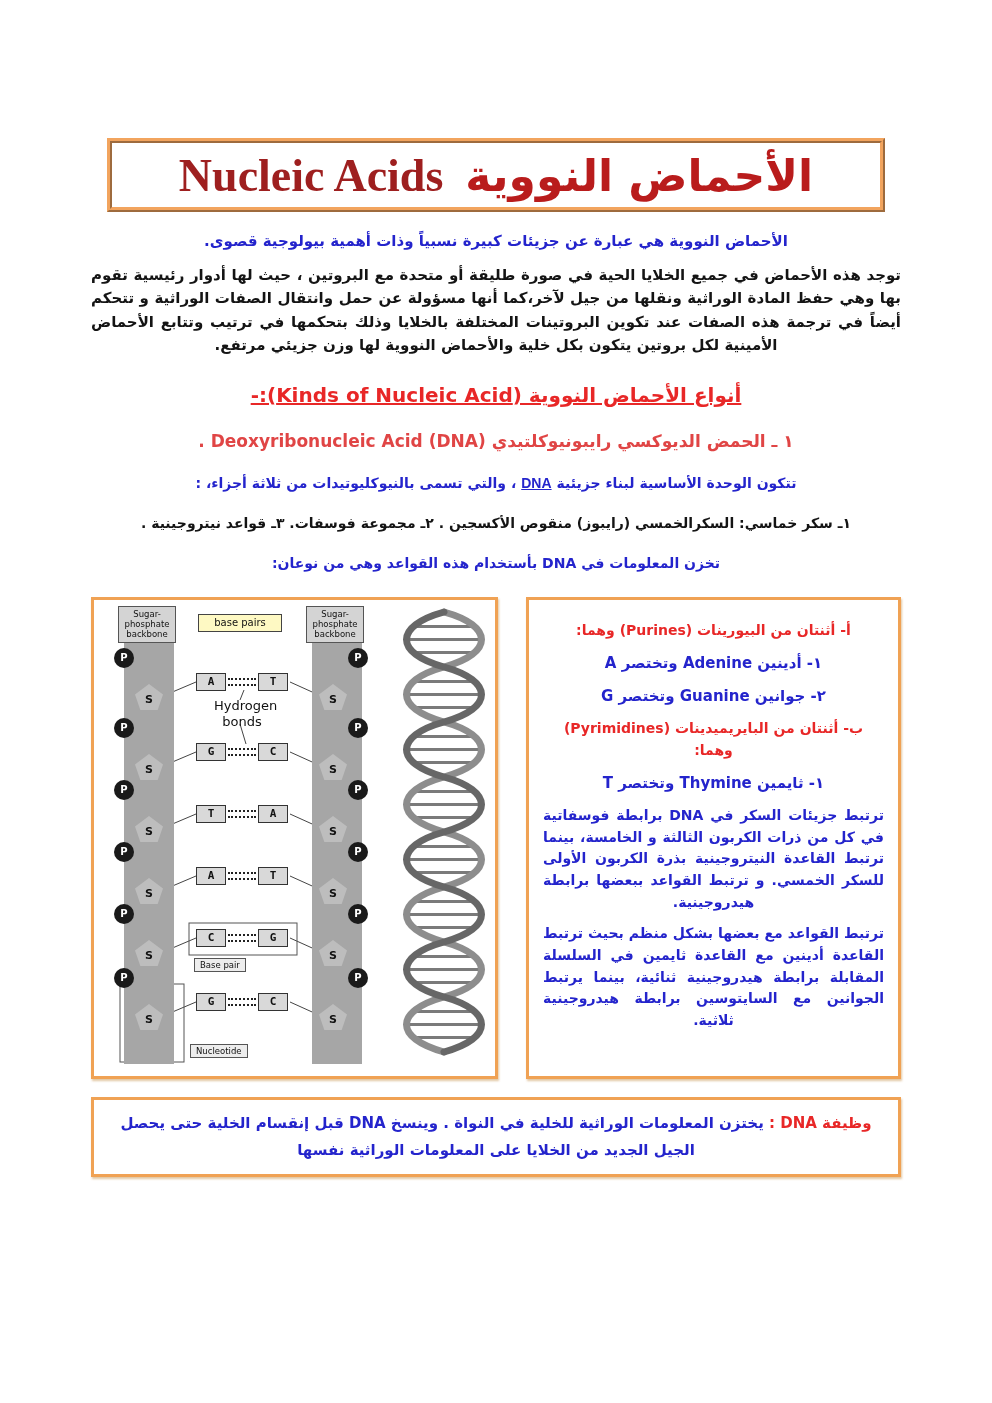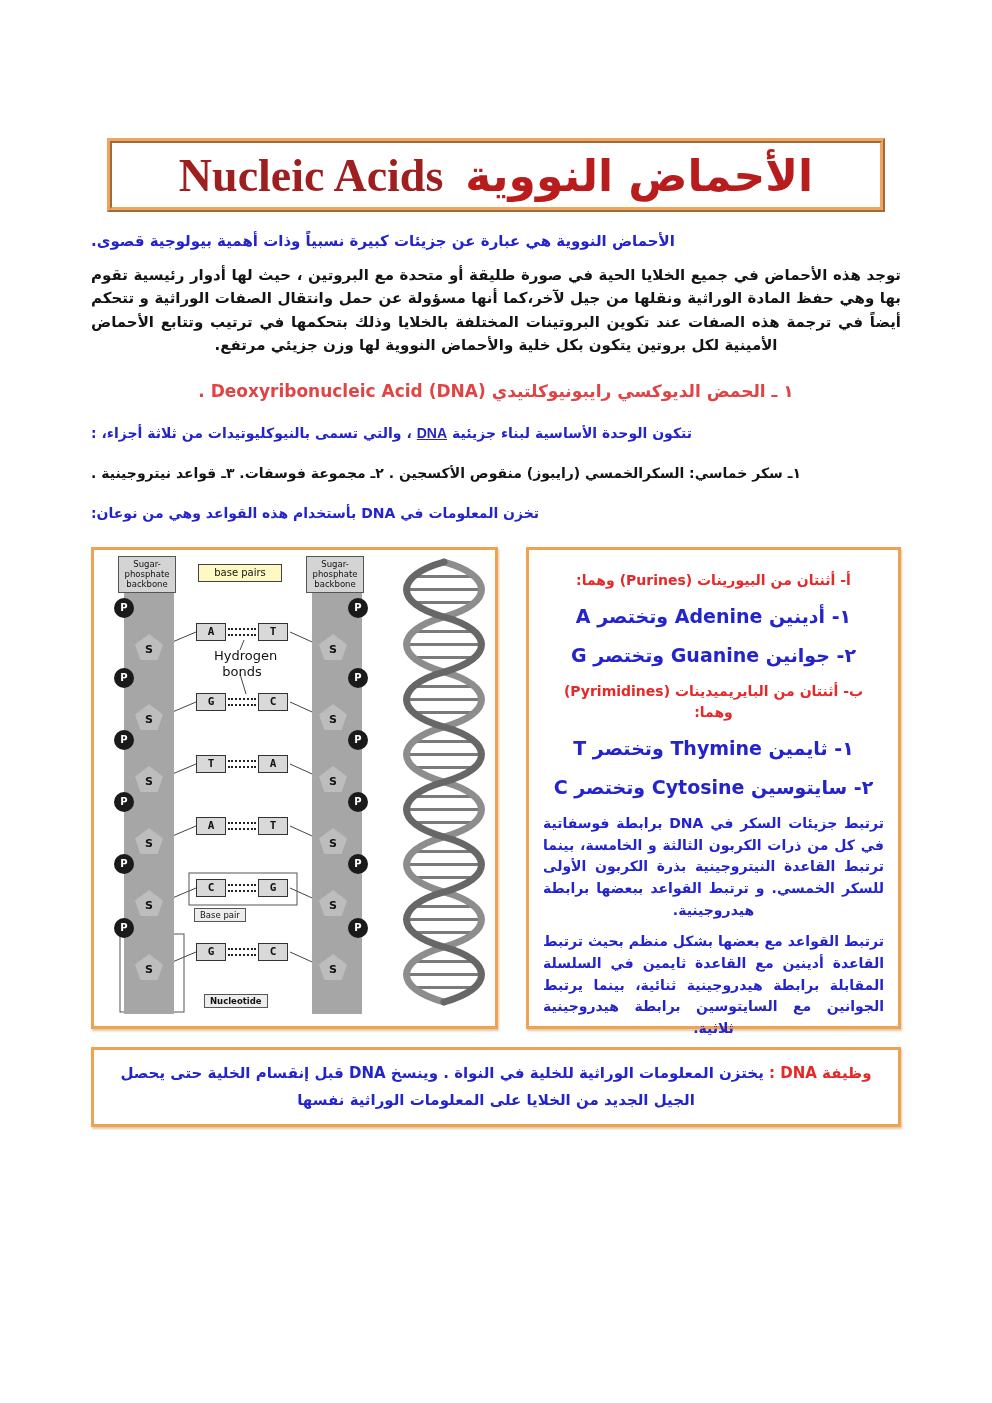--- a/index.html
+++ b/index.html
@@ -20,21 +20,21 @@
     font-family:"Liberation Serif", serif; font-weight:bold; font-size:46px; color:#9e1f1f;
   }
   .banner-ar {
     font-weight:bold; font-size:44px; color:#b91c1c;
   }
 
   .blue  { color:#2424cc; }
   .red   { color:#e82727; }
   .black { color:#141414; }
 
-  .line { font-weight:bold; text-align:left; }
+  .line { font-weight:bold; text-align:center; }
   .intro-line   { font-size:15px; margin-top:20px; }
   .intro-para   { font-size:15px; font-weight:bold; margin-top:14px; line-height:1.55;
                   text-align:justify; text-align-last:center; }
   .kinds-head   { font-size:20px; font-weight:bold; text-decoration:underline;
                   text-align:center; margin-top:26px; }
   .dna-head     { font-size:17px; font-weight:bold; color:#e04545; text-align:center; margin-top:24px; }
   .small-line   { font-size:14px; margin-top:24px; }
   .dna-u        { text-decoration:underline; margin:0 5px; font-family:"Liberation Sans", sans-serif; }
 
   
@@ -66,21 +66,21 @@
   }
   .hb-label {
     position:absolute; left:120px; top:98px; width:56px; font-size:13px; line-height:1.25;
     text-align:center; white-space:pre-line; color:#111;
   }
   .tag-box {
     position:absolute; background:#ededed; border:1px solid #555; font-size:8.5px;
     padding:1px 5px; color:#111;
   }
   .tag-box.basepair   { left:100px; top:358px; }
-  .tag-box.nucleotide { left:110px;  top:444px;font-weight:bold; }
+  .tag-box.nucleotide { left:96px;  top:444px; }
 
   .base-box {
     position:absolute; width:30px; height:18px; background:#d9d9d9; border:1px solid #333;
     font-size:11px; font-weight:bold; text-align:center; line-height:16px; color:#111;
     font-family:"DejaVu Sans Mono", monospace;
   }
   .bond {
     position:absolute; height:8px; border-top:2px dotted #222; border-bottom:2px dotted #222;
   }
   .p-circle {
@@ -99,21 +99,21 @@
   .strand.a { stroke:#8d8d8d; }
   .strand.b { stroke:#676767; }
   .outline  { fill:none; stroke:#555; stroke-width:1; }
 
   .info-box {
     width:375px; height:482px; border:3px solid #f0a254; background:#ffffff;
     padding:10px 14px; box-shadow:1px 2px 2px rgba(190,130,50,.45);
   }
   .info-box p { font-weight:bold; margin-top:10px; line-height:1.55; }
   .ib-head { font-size:14px; text-align:center; }
-  .ib-item { font-size:19px; text-align:center; }
+  .ib-item { font-size:15px; text-align:center; }
   .ib-para { font-size:14px; text-align:justify; text-align-last:center; margin-top:14px; }
 
   .function-box {
     width:810px; margin:18px auto 0; border:3px solid #f0a254; background:#ffffff;
     padding:10px 16px; text-align:center; font-size:15px; font-weight:bold; line-height:1.8;
     box-shadow:1px 2px 2px rgba(190,130,50,.45);
   }
 </style>
 </head>
 <body>
@@ -122,20 +122,21 @@
 
   <div class="banner">
     <span class="banner-en">Nucleic Acids</span>
     <span class="banner-ar">الأحماض النووية</span>
   </div>
 
   <p class="line blue intro-line" dir="rtl">الأحماض النووية هي عبارة عن جزيئات كبيرة نسبياً وذات أهمية بيولوجية قصوى.</p>
 
   <p class="black intro-para" dir="rtl">توجد هذه الأحماض في جميع الخلايا الحية في صورة طليقة أو متحدة مع البروتين ، حيث لها أدوار رئيسية تقوم بها وهي حفظ المادة الوراثية ونقلها من جيل لآخر،كما أنها مسؤولة عن حمل وانتقال الصفات الوراثية و تتحكم أيضاً في ترجمة هذه الصفات عند تكوين البروتينات المختلفة بالخلايا وذلك بتحكمها في ترتيب وتتابع الأحماض الأمينية لكل بروتين يتكون بكل خلية والأحماض النووية لها وزن جزيئي مرتفع.</p>
 
+  <h2 class="red kinds-head" dir="rtl">أنواع الأحماض النووية (Kinds of Nucleic Acid):-</h2>
 
   <h3 class="dna-head" dir="rtl">١ ـ الحمض الديوكسي رايبونيوكلتيدي (DNA) Deoxyribonucleic Acid .</h3>
 
 
   <p class="line blue small-line" dir="rtl">
     <span>تتكون الوحدة الأساسية لبناء جزيئية</span><span class="dna-u">DNA</span><span>، والتي تسمى بالنيوكليوتيدات من ثلاثة أجزاء، :</span>
   </p>
 
   <p class="line black small-line" dir="rtl">١ـ سكر خماسي: السكرالخمسي (رايبوز) منقوص الأكسجين .  ٢ـ مجموعة فوسفات.   ٣ـ قواعد نيتروجينية .</p>
 
@@ -246,21 +247,20 @@
           <div class="s-pent" style="left: 225px; top: 404px;">S</div>
         </div>
     </div>
 
     <div class="info-box" dir="rtl">
       <p class="red ib-head">أ- أثنتان من البيورينات (Purines) وهما:</p>
       <p class="blue ib-item">١- أدينين Adenine وتختصر A</p>
       <p class="blue ib-item">٢- جوانين Guanine وتختصر G</p>
       <p class="red ib-head">ب- أثنتان من البايريميدينات (Pyrimidines) وهما:</p>
       <p class="blue ib-item">١- ثايمين Thymine وتختصر T</p>
-      <p class="blue ib-item">٢- سايتوسين Cytosine وتختصر C</p>
       <p class="blue ib-para">ترتبط جزيئات السكر في DNA برابطة فوسفاتية في كل من ذرات الكربون الثالثة و الخامسة، بينما ترتبط القاعدة النيتروجينية بذرة الكربون الأولى للسكر الخمسي. و ترتبط القواعد ببعضها برابطة هيدروجينية.</p>
       <p class="blue ib-para">ترتبط القواعد مع بعضها بشكل منظم بحيث ترتبط القاعدة أدينين مع القاعدة ثايمين في السلسلة المقابلة برابطة هيدروجينية ثنائية، بينما يرتبط الجوانين مع السايتوسين برابطة هيدروجينية ثلاثية.</p>
     </div>
 
   </div>
 
   <div class="function-box" dir="rtl">
     <span class="red">وظيفة DNA :</span>
     <span class="blue">يختزن المعلومات الوراثية للخلية في النواة . وينسخ DNA قبل إنقسام الخلية حتى يحصل الجيل الجديد من الخلايا على المعلومات الوراثية نفسها</span>
   </div>

